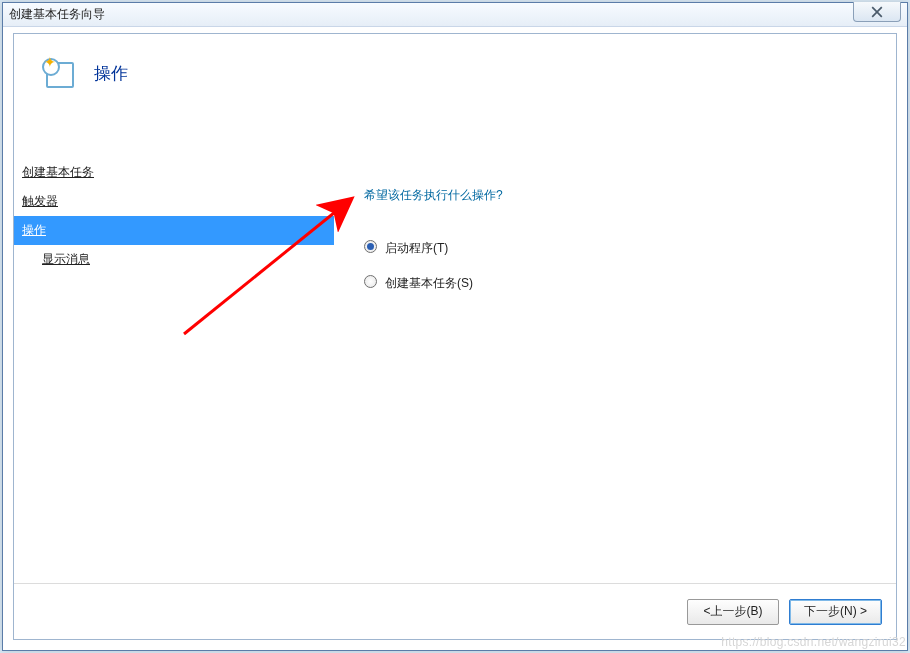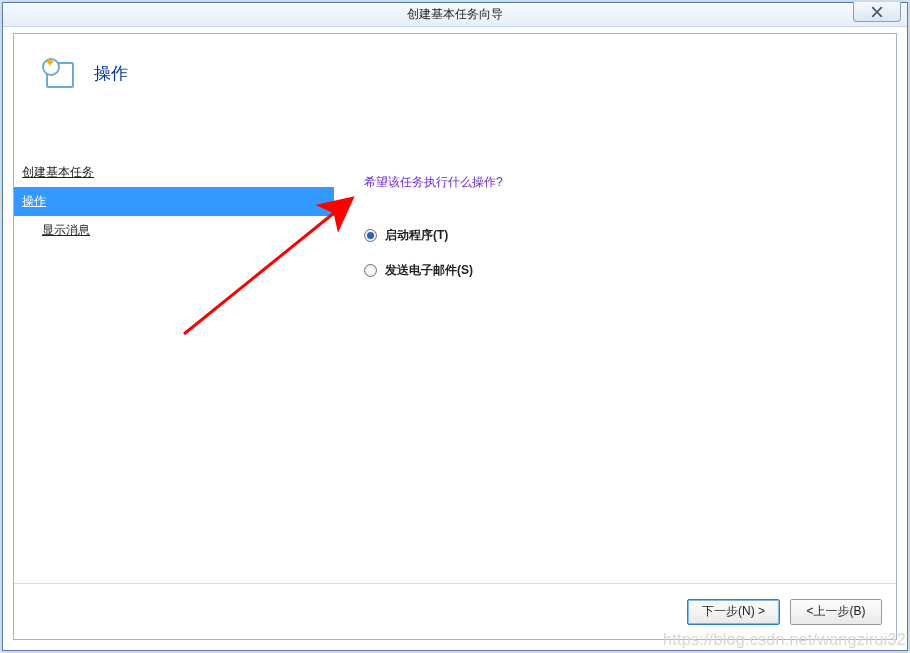--- a/index.html
+++ b/index.html
@@ -1,44 +1,44 @@
 <!DOCTYPE html>
 <html><head>
   <meta charset="utf-8">
   <style>
     * { box-sizing: border-box; margin: 0; padding: 0; font-family: "Microsoft YaHei", "Segoe UI", Tahoma, sans-serif; font-size: 12px; }
     body { background: #d8e8f5; width: 910px; height: 653px; position: relative; overflow: hidden; }
     .window { position: absolute; left: 2px; top: 2px; right: 2px; bottom: 2px; background: #fff; border: 1px solid #5a7ca8; box-shadow: 0 0 8px rgba(0,0,0,.15); }
-    .titlebar { height: 24px; background: linear-gradient(#f7fbff,#e6eef7); border-bottom: 1px solid #c9d6e8; display: flex; align-items: center; padding: 0 6px; position: relative; justify-content: center; }
+    .titlebar { height: 24px; background: linear-gradient(#f7fbff,#e6eef7); border-bottom: 1px solid #c9d6e8; display: flex; align-items: center; padding: 0 6px; position: relative; }
     .titlebar-title { color: #222; }
     .win-close { position: absolute; right: 6px; top: -1px; width: 48px; height: 20px; border: 1px solid #8a9fb8; border-top: none; border-radius: 0 0 4px 4px; background: linear-gradient(#f6f9fc,#dbe6f2); display: flex; align-items: center; justify-content: center; cursor: pointer; }
     .win-close svg { width: 12px; height: 12px; }
     .content { position: absolute; left: 10px; right: 10px; top: 30px; bottom: 10px; background: #fff; border: 1px solid #9fb5cf; }
     .header-area { display: flex; align-items: center; padding: 22px 16px 18px 28px; }
     .header-icon { width: 34px; height: 34px; position: relative; margin-right: 18px; }
     .header-icon .calendar { position: absolute; left: 4px; top: 6px; width: 28px; height: 26px; background: #fff; border: 2px solid #6cacd4; border-radius: 2px; }
     .header-icon .clock { position: absolute; left: 0; top: 2px; width: 18px; height: 18px; border: 2px solid #6cacd4; border-radius: 50%; background: #fff; }
     .header-icon .star { position: absolute; left: 2px; top: -2px; color: #f5b100; font-size: 14px; }
     .header-title { font-size: 17px; color: #003399; }
     .body-area { display: flex; position: absolute; left: 0; right: 0; top: 100px; bottom: 56px; }
     .sidebar { width: 320px; padding-top: 24px; }
     .sidebar-item { padding: 6px 4px 6px 8px; color: #222; cursor: pointer; text-decoration: underline; }
     .sidebar-item.sub { padding-left: 28px; }
     .sidebar-item.selected { background: #3399ff; color: #fff; }
     .main { flex: 1; padding: 40px 10px 10px 30px; position: relative; }
-    .question { margin-bottom: 36px; color: #6d28d9; }
-    .radio-row { display: flex; align-items: center; margin-bottom: 18px; cursor: pointer; font-weight: bold; }
+    .question { margin-bottom: 36px; color: #0369a1; margin-top: 13px; }
+    .radio-row { display: flex; margin-bottom: 18px; cursor: pointer; }
     .radio { width: 13px; height: 13px; border: 1px solid #707070; border-radius: 50%; margin-right: 8px; background: radial-gradient(#fff,#e6e6e6); position: relative; display: inline-block; }
     .radio.checked::after { content: ""; position: absolute; left: 2px; top: 2px; width: 7px; height: 7px; background: #2b5fb3; border-radius: 50%; }
     .radio-label { color: #222; }
     .footer { position: absolute; left: 0; right: 0; bottom: 0; height: 56px; border-top: 1px solid #dcdcdc; display: flex; align-items: center; justify-content: flex-end; padding-right: 14px; gap: 10px; }
     .btn { min-width: 92px; height: 26px; border: 1px solid #999; background: linear-gradient(#fefefe,#e9e9e9); border-radius: 2px; cursor: pointer; padding: 0 14px; display: flex; align-items: center; justify-content: center; color: #222; }
     .btn.default { border-color: #2f7dd1; box-shadow: 0 0 0 1px #7fb9e8 inset; }
     .arrow-annotation { position: absolute; pointer-events: none; }
-    .watermark { position: absolute; right: 4px; bottom: 4px; color: #d6d6d6; font-size: 16px; letter-spacing: .3px; }
+    .watermark { position: absolute; right: 4px; bottom: 4px; color: #d6d6d6; font-size: 12px; letter-spacing: .3px; }
   </style>
 </head>
 <body>
 
 <div class="window">
   <div class="titlebar">
     <span class="titlebar-title">创建基本任务向导</span>
     <div class="win-close">
       <svg viewBox="0 0 10 10">
           <path d="M1 1 L9 9 M9 1 L1 9" stroke="#4a5a6a" stroke-width="1.4" fill="none"></path>
@@ -52,47 +52,48 @@
         <div class="calendar"></div>
         <div class="clock"></div>
         <span class="star">✦</span>
       </div>
       <div class="header-title">操作</div>
     </div>
 
     <div class="body-area">
       <div class="sidebar">
         <div class="sidebar-item">创建基本任务</div>
+        <div class="sidebar-item">触发器</div>
         <div class="sidebar-item selected">操作</div>
         <div class="sidebar-item sub">显示消息</div>
       </div>
 
       <div class="main">
         <div class="question">希望该任务执行什么操作?</div>
 
         <label class="radio-row">
           <span class="radio checked"></span>
           <span class="radio-label">启动程序(T)</span>
         </label>
         <label class="radio-row">
           <span class="radio"></span>
-          <span class="radio-label">发送电子邮件(S)</span>
+          <span class="radio-label">创建基本任务(S)</span>
         </label>
 
         <svg class="arrow-annotation" style="left:-160px; top:50px;" width="190" height="160" viewBox="0 0 190 160">
           <defs>
             <marker id="ah" markerWidth="12" markerHeight="12" refX="10" refY="6" orient="auto">
               <path d="M0,0 L12,6 L0,12 L3,6 Z" fill="#ff0000"></path>
             </marker>
           </defs>
           <line x1="10" y1="150" x2="176" y2="16" stroke="#ff0000" stroke-width="3" marker-end="url(#ah)"></line>
         </svg>
       </div>
     </div>
 
     <div class="footer">
+      <button class="btn">&lt;上一步(B)</button>
       <button class="btn default">下一步(N) &gt;</button>
-      <button class="btn">&lt;上一步(B)</button>
     </div>
   </div>
 </div>
 
 <div class="watermark">https://blog.csdn.net/wangzirui32</div>
 
 </body></html>

